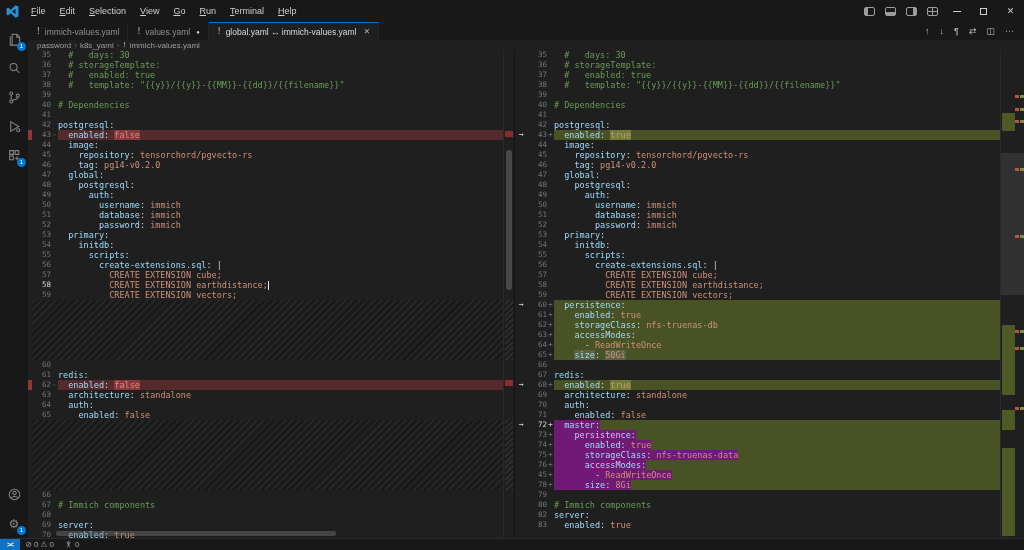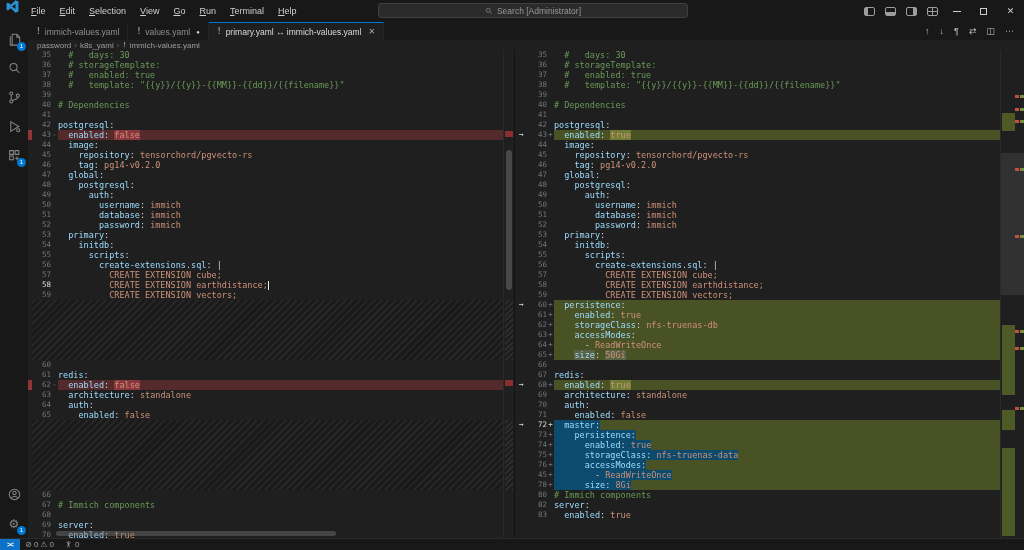--- a/index.html
+++ b/index.html
@@ -1,21 +1,21 @@
 <!DOCTYPE html>
 <html><head>
 <meta charset="utf-8">
 <style>
   html,body{margin:0;padding:0;width:1024px;height:550px;overflow:hidden;background:#1f1f1f;
     font-family:"Liberation Sans",sans-serif;-webkit-user-select:none}
   *{box-sizing:border-box}
   .window{width:1024px;height:550px;display:flex;flex-direction:column;background:#1f1f1f}
 
   
-  .titlebar{height:22px;background:#181818;display:flex;align-items:flex-start;position:relative;flex:none}
+  .titlebar{height:22px;background:#181818;display:flex;align-items:center;position:relative;flex:none}
   .logo{width:24px;display:flex;justify-content:center;align-items:center}
   .menus{display:flex}
   .menu-item{padding:0 7px;font-size:9px;color:#cfcfcf;line-height:22px;cursor:default}
   .menu-item::first-letter{text-decoration:underline}
   .searchbox{position:absolute;left:378px;top:3px;width:310px;height:15px;background:#2b2b2b;
     border:1px solid #3f3f3f;border-radius:3px;color:#989898;font-size:8.5px;
     display:flex;align-items:center;justify-content:center;gap:4px}
   .win-icons{margin-left:auto;display:flex;align-items:center;height:100%}
   .layic{width:11px;height:9px;border:1px solid #9d9d9d;border-radius:2px;margin:0 5px;position:relative;display:inline-block}
   .layic.l::before{content:"";position:absolute;left:0;top:0;bottom:0;width:3px;background:#9d9d9d}
@@ -67,21 +67,21 @@
   .mk{width:7px;flex:none;text-align:center;color:#6e7681;font-size:7.5px}
   .row.active .ln,.row.active .mk{color:#d9d9d9}
   .body{flex:1;display:flex;min-width:0}
   .code{white-space:pre}
   .row.removed .body{background:#542a2d}
   .row.added .body{background:#495224}
   .c{color:#6a9955}.k{color:#9cdcfe}.v{color:#ce9178}.p{color:#d4d4d4}
   .removed .e{background:#8a383e}
   .added .e{background:#6f7d35}
   .h{background:#5a6345}
-  .sel .code span{background:#0c4a6e}
+  .sel .code span{background:#701a75}
   .cursor{display:inline-block;width:1px;height:9px;background:#ececec;vertical-align:top;margin-top:0.5px}
   .filler{margin-left:4px;background:repeating-linear-gradient(-45deg,#262626 0 2px,#1a1a1a 2px 5px)}
 
   .lruler{position:absolute;top:0;right:0;width:11px;height:100%;background:#1f1f1f;border-left:1px solid #292929}
   .rm{position:absolute;left:1px;right:1px}
   .rm.red{background:#8b2d2d}
   .rm.hatch{background:repeating-linear-gradient(-45deg,#2c2c2c 0 2px,#1c1c1c 2px 4px)}
   .vthumb{position:absolute;right:2px;width:6px;border-radius:3px;background:rgba(121,121,121,0.45)}
   .hthumb{position:absolute;bottom:2px;height:5px;border-radius:2px;background:rgba(121,121,121,0.42)}
 
@@ -114,27 +114,20 @@
     <nav class="menus" id="menus">
         <span class="menu-item">File</span>
         <span class="menu-item">Edit</span>
         <span class="menu-item">Selection</span>
         <span class="menu-item">View</span>
         <span class="menu-item">Go</span>
         <span class="menu-item">Run</span>
         <span class="menu-item">Terminal</span>
         <span class="menu-item">Help</span>
       </nav>
-    <div class="searchbox">
-      <svg width="8" height="8" viewBox="0 0 16 16">
-          <circle cx="6.5" cy="6.5" r="4" fill="none" stroke="#8a8a8a" stroke-width="1.4"></circle>
-          <path d="M9.5 9.5 13.5 13.5" stroke="#8a8a8a" stroke-width="1.4"></path>
-        </svg>
-      <span>Search [Administrator]</span>
-    </div>
     <div class="win-icons">
       <span class="layic l"></span>
       <span class="layic b"></span>
       <span class="layic r"></span>
       <span class="layic g"></span>
       <span class="wbtn">
           <span class="min"></span>
         </span>
       <span class="wbtn">
           <span class="box"></span>
@@ -199,21 +192,21 @@
               <span class="ficon">!</span>
               <span class="tlabel">immich-values.yaml</span>
             </div>
             <div class="tab">
               <span class="ficon">!</span>
               <span class="tlabel">values.yaml</span>
               <span class="dot">●</span>
             </div>
             <div class="tab active">
               <span class="ficon">!</span>
-              <span class="tlabel">primary.yaml ↔ immich-values.yaml</span>
+              <span class="tlabel">global.yaml ↔ immich-values.yaml</span>
               <span class="tclose">✕</span>
             </div>
           </div>
         <div class="editor-actions" id="eactions">
             <span class="eact">↑</span>
             <span class="eact">↓</span>
             <span class="eact">¶</span>
             <span class="eact">⇄</span>
             <span class="eact">◫</span>
             <span class="eact">⋯</span>
@@ -317,20 +310,21 @@
             <div class="row "><span class="arrowcol"></span><span class="ln">69</span><span class="mk"></span><span class="body"><span class="code"><span class="k">  architecture</span><span class="p">: </span><span class="v">standalone</span></span></span></div>
             <div class="row "><span class="arrowcol"></span><span class="ln">70</span><span class="mk"></span><span class="body"><span class="code"><span class="k">  auth</span><span class="p">:</span></span></span></div>
             <div class="row "><span class="arrowcol"></span><span class="ln">71</span><span class="mk"></span><span class="body"><span class="code"><span class="k">    enabled</span><span class="p">: </span><span class="v">false</span></span></span></div>
             <div class="row added sel active"><span class="arrowcol">→</span><span class="ln">72</span><span class="mk">+</span><span class="body"><span class="code"><span class="k">  master</span><span class="p">:</span></span></span></div>
             <div class="row added sel"><span class="arrowcol"></span><span class="ln">73</span><span class="mk">+</span><span class="body"><span class="code"><span class="k">    persistence</span><span class="p">:</span></span></span></div>
             <div class="row added sel"><span class="arrowcol"></span><span class="ln">74</span><span class="mk">+</span><span class="body"><span class="code"><span class="k">      enabled</span><span class="p">: </span><span class="v">true</span></span></span></div>
             <div class="row added sel"><span class="arrowcol"></span><span class="ln">75</span><span class="mk">+</span><span class="body"><span class="code"><span class="k">      storageClass</span><span class="p">: </span><span class="v">nfs-truenas-data</span></span></span></div>
             <div class="row added sel"><span class="arrowcol"></span><span class="ln">76</span><span class="mk">+</span><span class="body"><span class="code"><span class="k">      accessModes</span><span class="p">:</span></span></span></div>
             <div class="row added sel"><span class="arrowcol"></span><span class="ln">45</span><span class="mk">+</span><span class="body"><span class="code"><span class="p">        - </span><span class="v">ReadWriteOnce</span></span></span></div>
             <div class="row added sel"><span class="arrowcol"></span><span class="ln">78</span><span class="mk">+</span><span class="body"><span class="code"><span class="k">      size</span><span class="p">: </span><span class="v">8Gi</span></span></span></div>
+            <div class="row "><span class="arrowcol"></span><span class="ln">79</span><span class="mk"></span><span class="body"><span class="code"></span></span></div>
             <div class="row "><span class="arrowcol"></span><span class="ln">80</span><span class="mk"></span><span class="body"><span class="code"><span class="c"># Immich components</span></span></span></div>
             <div class="row "><span class="arrowcol"></span><span class="ln">82</span><span class="mk"></span><span class="body"><span class="code"><span class="k">server</span><span class="p">:</span></span></span></div>
             <div class="row "><span class="arrowcol"></span><span class="ln">83</span><span class="mk"></span><span class="body"><span class="code"><span class="k">  enabled</span><span class="p">: </span><span class="v">true</span></span></span></div>
           </div>
         <div class="minimap">
           <div class="mm-block" style="top:63px;height:18px"></div>
           <div class="mm-block" style="top:275px;height:70px"></div>
           <div class="mm-block" style="top:360px;height:20px"></div>
           <div class="mm-block" style="top:398px;height:88px"></div>
           <div class="mm-slider" style="top:103px;height:142px"></div>

